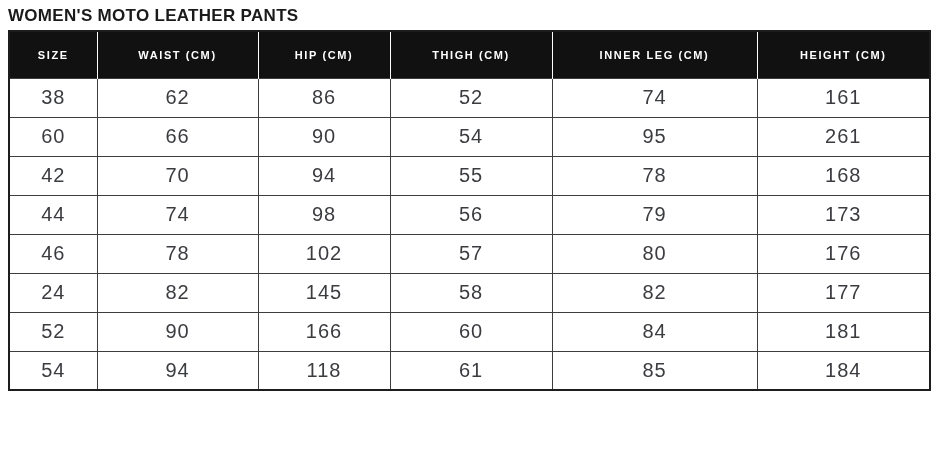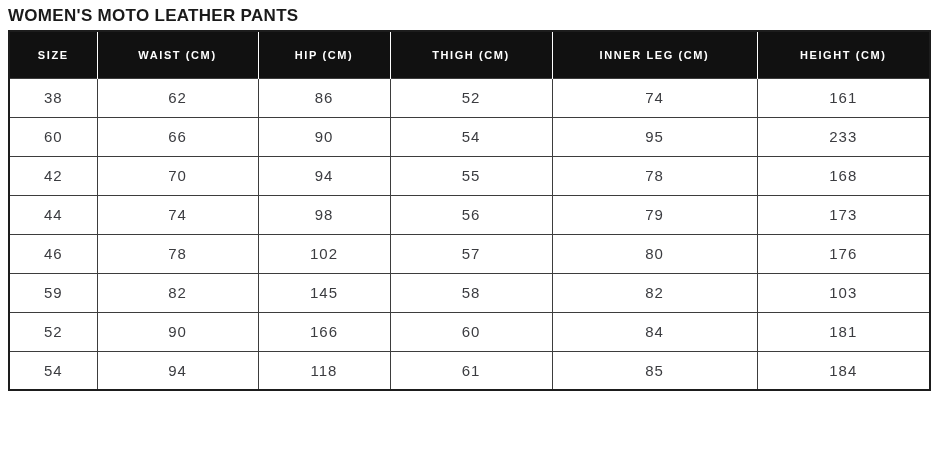--- a/index.html
+++ b/index.html
@@ -43,21 +43,21 @@
     height:47px;
     text-align:center;
     vertical-align:middle;
     border-right:1px solid #ffffff;
   }
   table.size-chart thead th:last-child{border-right:none;}
   table.size-chart tbody td{
     height:39px;
     text-align:center;
     vertical-align:middle;
-    font-size:15px;
+    font-size:20px;
     font-weight:normal;
     color:var(--body-text);
     border:1px solid var(--grid);
     background:#ffffff;
     letter-spacing:1px;
   }
 </style>
 </head>
 <body>
 
@@ -91,21 +91,21 @@
           <td>52</td>
           <td>74</td>
           <td>161</td>
         </tr>
         <tr>
           <td>60</td>
           <td>66</td>
           <td>90</td>
           <td>54</td>
           <td>95</td>
-          <td>233</td>
+          <td>261</td>
         </tr>
         <tr>
           <td>42</td>
           <td>70</td>
           <td>94</td>
           <td>55</td>
           <td>78</td>
           <td>168</td>
         </tr>
         <tr>
@@ -118,26 +118,26 @@
         </tr>
         <tr>
           <td>46</td>
           <td>78</td>
           <td>102</td>
           <td>57</td>
           <td>80</td>
           <td>176</td>
         </tr>
         <tr>
-          <td>59</td>
+          <td>24</td>
           <td>82</td>
           <td>145</td>
           <td>58</td>
           <td>82</td>
-          <td>103</td>
+          <td>177</td>
         </tr>
         <tr>
           <td>52</td>
           <td>90</td>
           <td>166</td>
           <td>60</td>
           <td>84</td>
           <td>181</td>
         </tr>
         <tr>

